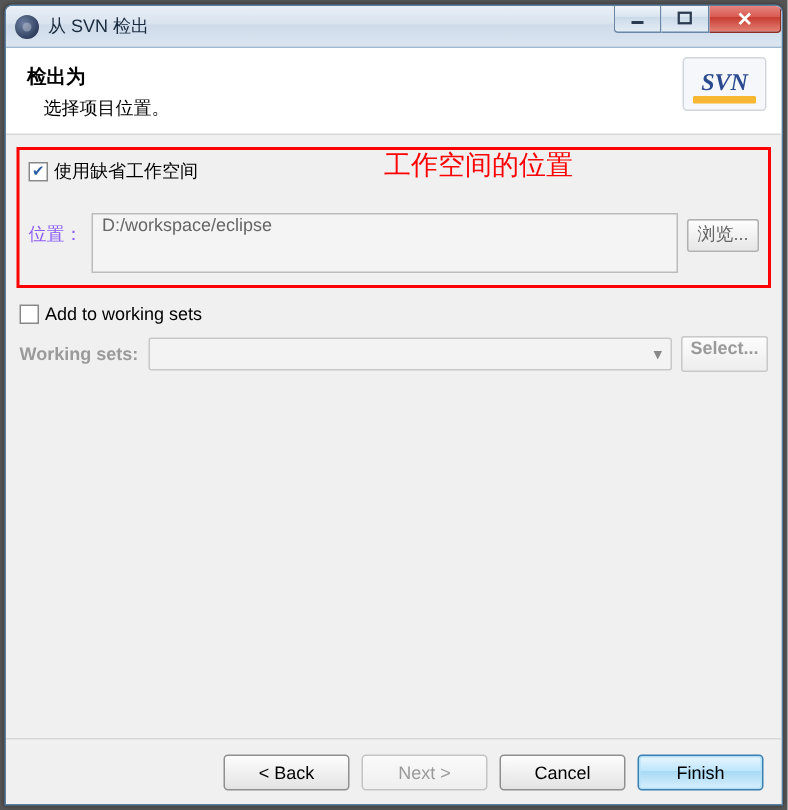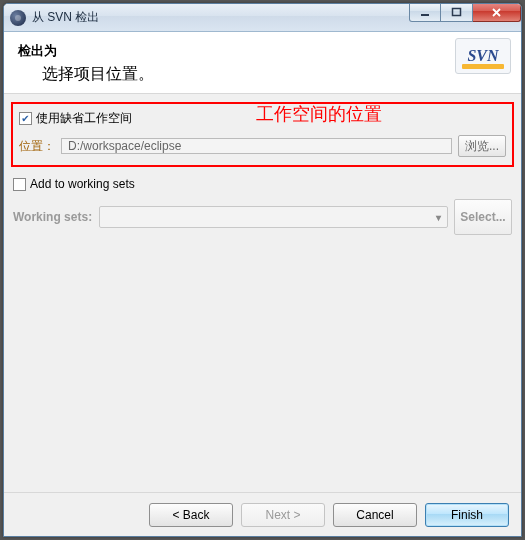--- a/index.html
+++ b/index.html
@@ -69,21 +69,21 @@
 
   .header {
     background:#fff;
     padding:10px 12px 8px 14px;
     border-bottom:1px solid #d8d8d8;
     display:flex;
     align-items:flex-end;
     position:relative;
   }
   .header h1{ margin:0 0 4px 0; font-size:13px; font-weight:bold; color:#000;}
-  .header .sub{ font-size:16px; color:#000; margin-left:24px;}
+  .header .sub{ font-size:12px; color:#000; margin-left:11px;}
   .svnlogo{
     position:absolute; right:10px; top:6px;
     width:56px;height:36px;
     background:#f5f7fa;
     border:1px solid #d0d6dc;
     border-radius:3px;
     display:flex;align-items:center;justify-content:center;
     font-weight:bold;font-style:italic;font-size:16px;
     color:#2b4a8f;
     font-family: Georgia, serif;
@@ -113,44 +113,44 @@
     font-family:"KaiTi","STKaiti",serif;
     pointer-events:none;
   }
   .chk-row{display:flex;align-items:center;gap:4px;margin-bottom:8px;}
   .chk{
     width:13px;height:13px;border:1px solid #888;background:#fff;
     display:flex;align-items:center;justify-content:center;font-size:10px;color:#2a5fa5;
     line-height:1;
   }
   .loc-row{display:flex;align-items:center;gap:6px;}
-  .loc-label{color:#a16207;min-width:36px;}
+  .loc-label{color:#8b5cf6;min-width:36px;}
   .loc-input{
-    flex:1;height:16px;border:1px solid #bbb;background:#f4f4f4;
-    padding:0 6px;color:#666;display:flex;align-items:center;
+    flex:1;height:40px;border:1px solid #bbb;background:#f4f4f4;
+    padding:0 6px;color:#666;display:flex;align-items:flex-start;margin-top:11px;
   }
   .browse-btn{
     height:22px;padding:0 6px;border:1px solid #b0b0b0;border-radius:2px;
     background:linear-gradient(#fdfdfd,#e6e6e6);color:#666;
     display:flex;align-items:center;
   }
 
   .ws-row{display:flex;align-items:center;gap:4px;margin:10px 0 8px 2px;}
   .ws-row .chk{color:transparent;}
   .sets-row{display:flex;align-items:center;gap:6px;margin:0 2px;font-weight:bold;}
   .sets-label{color:#9a9a9a;min-width:80px;}
   .sets-combo{
     flex:1;height:22px;border:1px solid #c8c8c8;background:#f3f3f3;border-radius:2px;
     display:flex;align-items:center;justify-content:flex-end;padding:0 6px;color:#888;
   }
   .sets-combo .arrow{font-size:10px;color:#888;}
   .select-btn{
-    height:36px;width:58px;border:1px solid #c8c8c8;border-radius:2px;
+    height:24px;width:58px;border:1px solid #c8c8c8;border-radius:2px;
     background:linear-gradient(#fcfcfc,#ededed);color:#9a9a9a;
-    display:flex;align-items:center;justify-content:center;
+    display:flex;justify-content:center;
   }
 
   .footer{
     height:44px;
     border-top:1px solid #d8d8d8;
     background:#f0f0f0;
     display:flex;align-items:center;justify-content:flex-end;
     gap:8px;padding:0 12px;
   }
   .btn{

